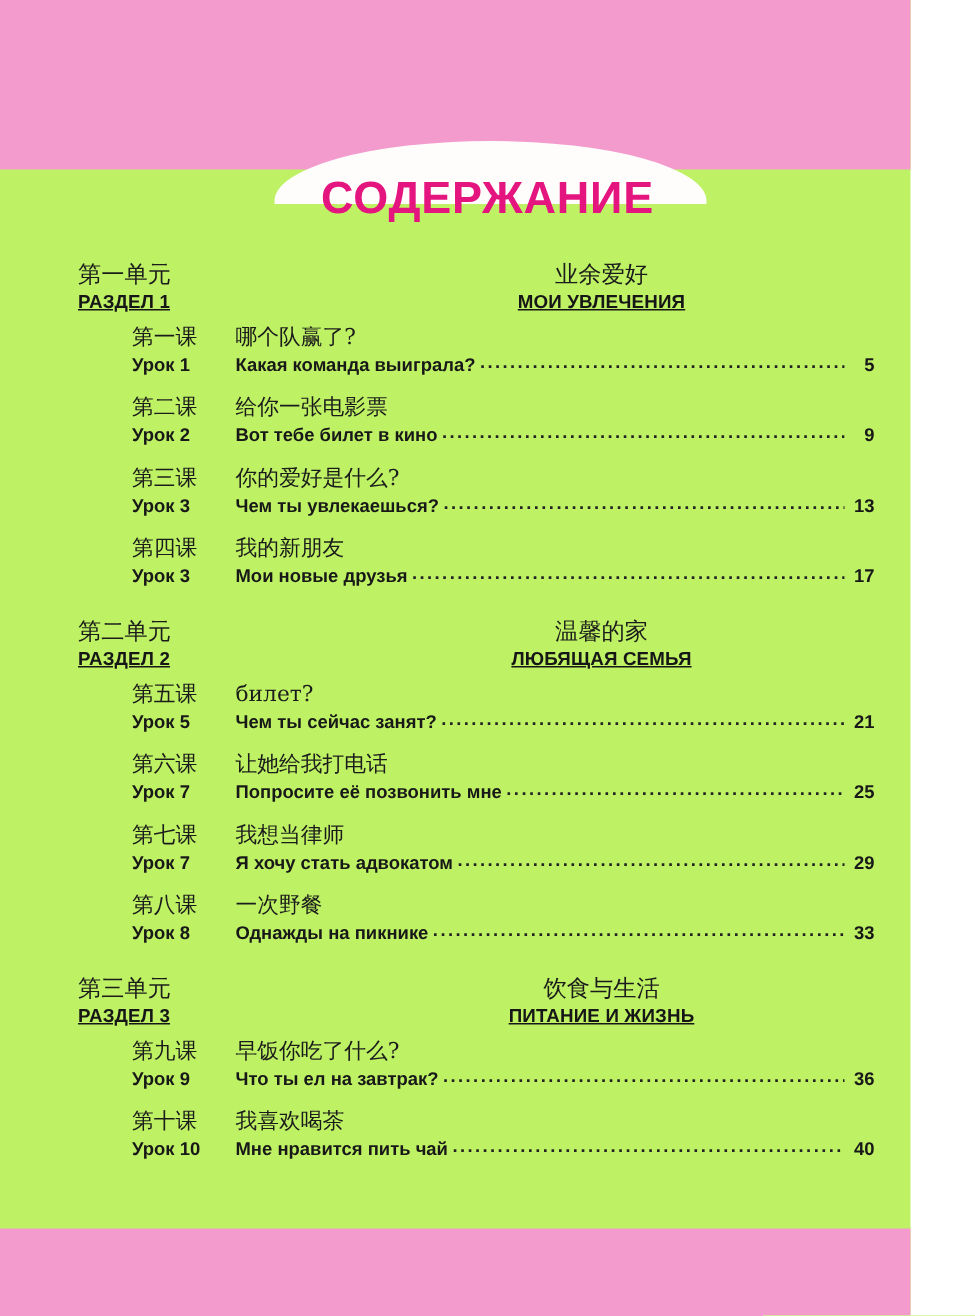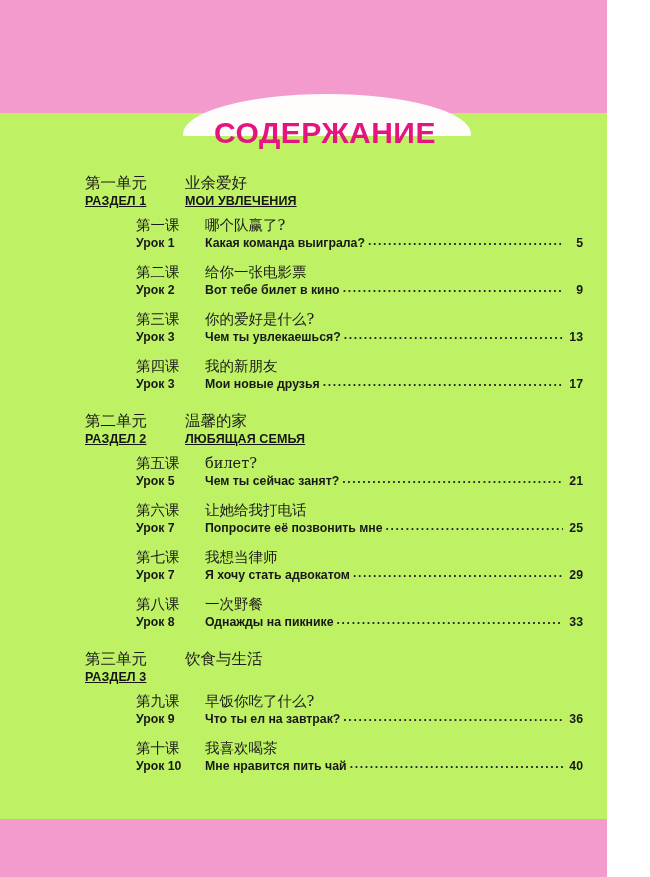--- a/index.html
+++ b/index.html
@@ -74,21 +74,21 @@
     position: absolute;
     left: 0;
     top: 166px;
     width: 650px;
   }
 
   .unit {
     position: relative;
   }
   .unit-header {
-    padding-left: 85px;
+    padding-left: 52px;
     padding-top: 8px;
   }
   .unit-cn-row,
   .unit-ru-row {
     display: flex;
     align-items: baseline;
     white-space: nowrap;
   }
   .unit-cn-row {
     font-family: "DejaVu Serif", serif;
@@ -103,20 +103,21 @@
     line-height: 17px;
     letter-spacing: 0.1px;
     text-decoration: underline;
   }
   .unit-col-a {
     width: 100px;
     flex: 0 0 100px;
   }
   .unit-col-b {
     flex: 1 1 auto;
+    text-align: center;
   }
 
   .lessons {
     padding-left: 88px;
     padding-top: 6px;
   }
   .lesson {
     padding-bottom: 11px;
   }
   .lesson-cn-row,
@@ -133,21 +134,20 @@
   }
   .lesson-ru-row {
     font-size: 12.3px;
     font-weight: 700;
     color: #181818;
     line-height: 17px;
   }
   .lesson-col-a {
     width: 69px;
     flex: 0 0 69px;
-    margin-left: 48px;
   }
   .lesson-col-b {
     flex: 0 0 auto;
   }
   .dots {
     flex: 1 1 auto;
     overflow: hidden;
     margin: 0 2px 0 3px;
     position: relative;
     top: -2px;
@@ -316,20 +316,21 @@
         </div>
       </div>
       <div class="unit">
         <div class="unit-header">
           <div class="unit-cn-row">
             <span class="unit-col-a">第三单元</span>
             <span class="unit-col-b">饮食与生活</span>
           </div>
           <div class="unit-ru-row">
             <span class="unit-col-a">РАЗДЕЛ 3</span>
+            <span class="unit-col-b">ПИТАНИЕ И ЖИЗНЬ</span>
           </div>
         </div>
         <div class="lessons">
           <div class="lesson">
             <div class="lesson-cn-row">
               <span class="lesson-col-a">第九课</span>
               <span class="lesson-col-b">早饭你吃了什么?</span>
               <span class="page-spacer"></span>
             </div>
             <div class="lesson-ru-row">

